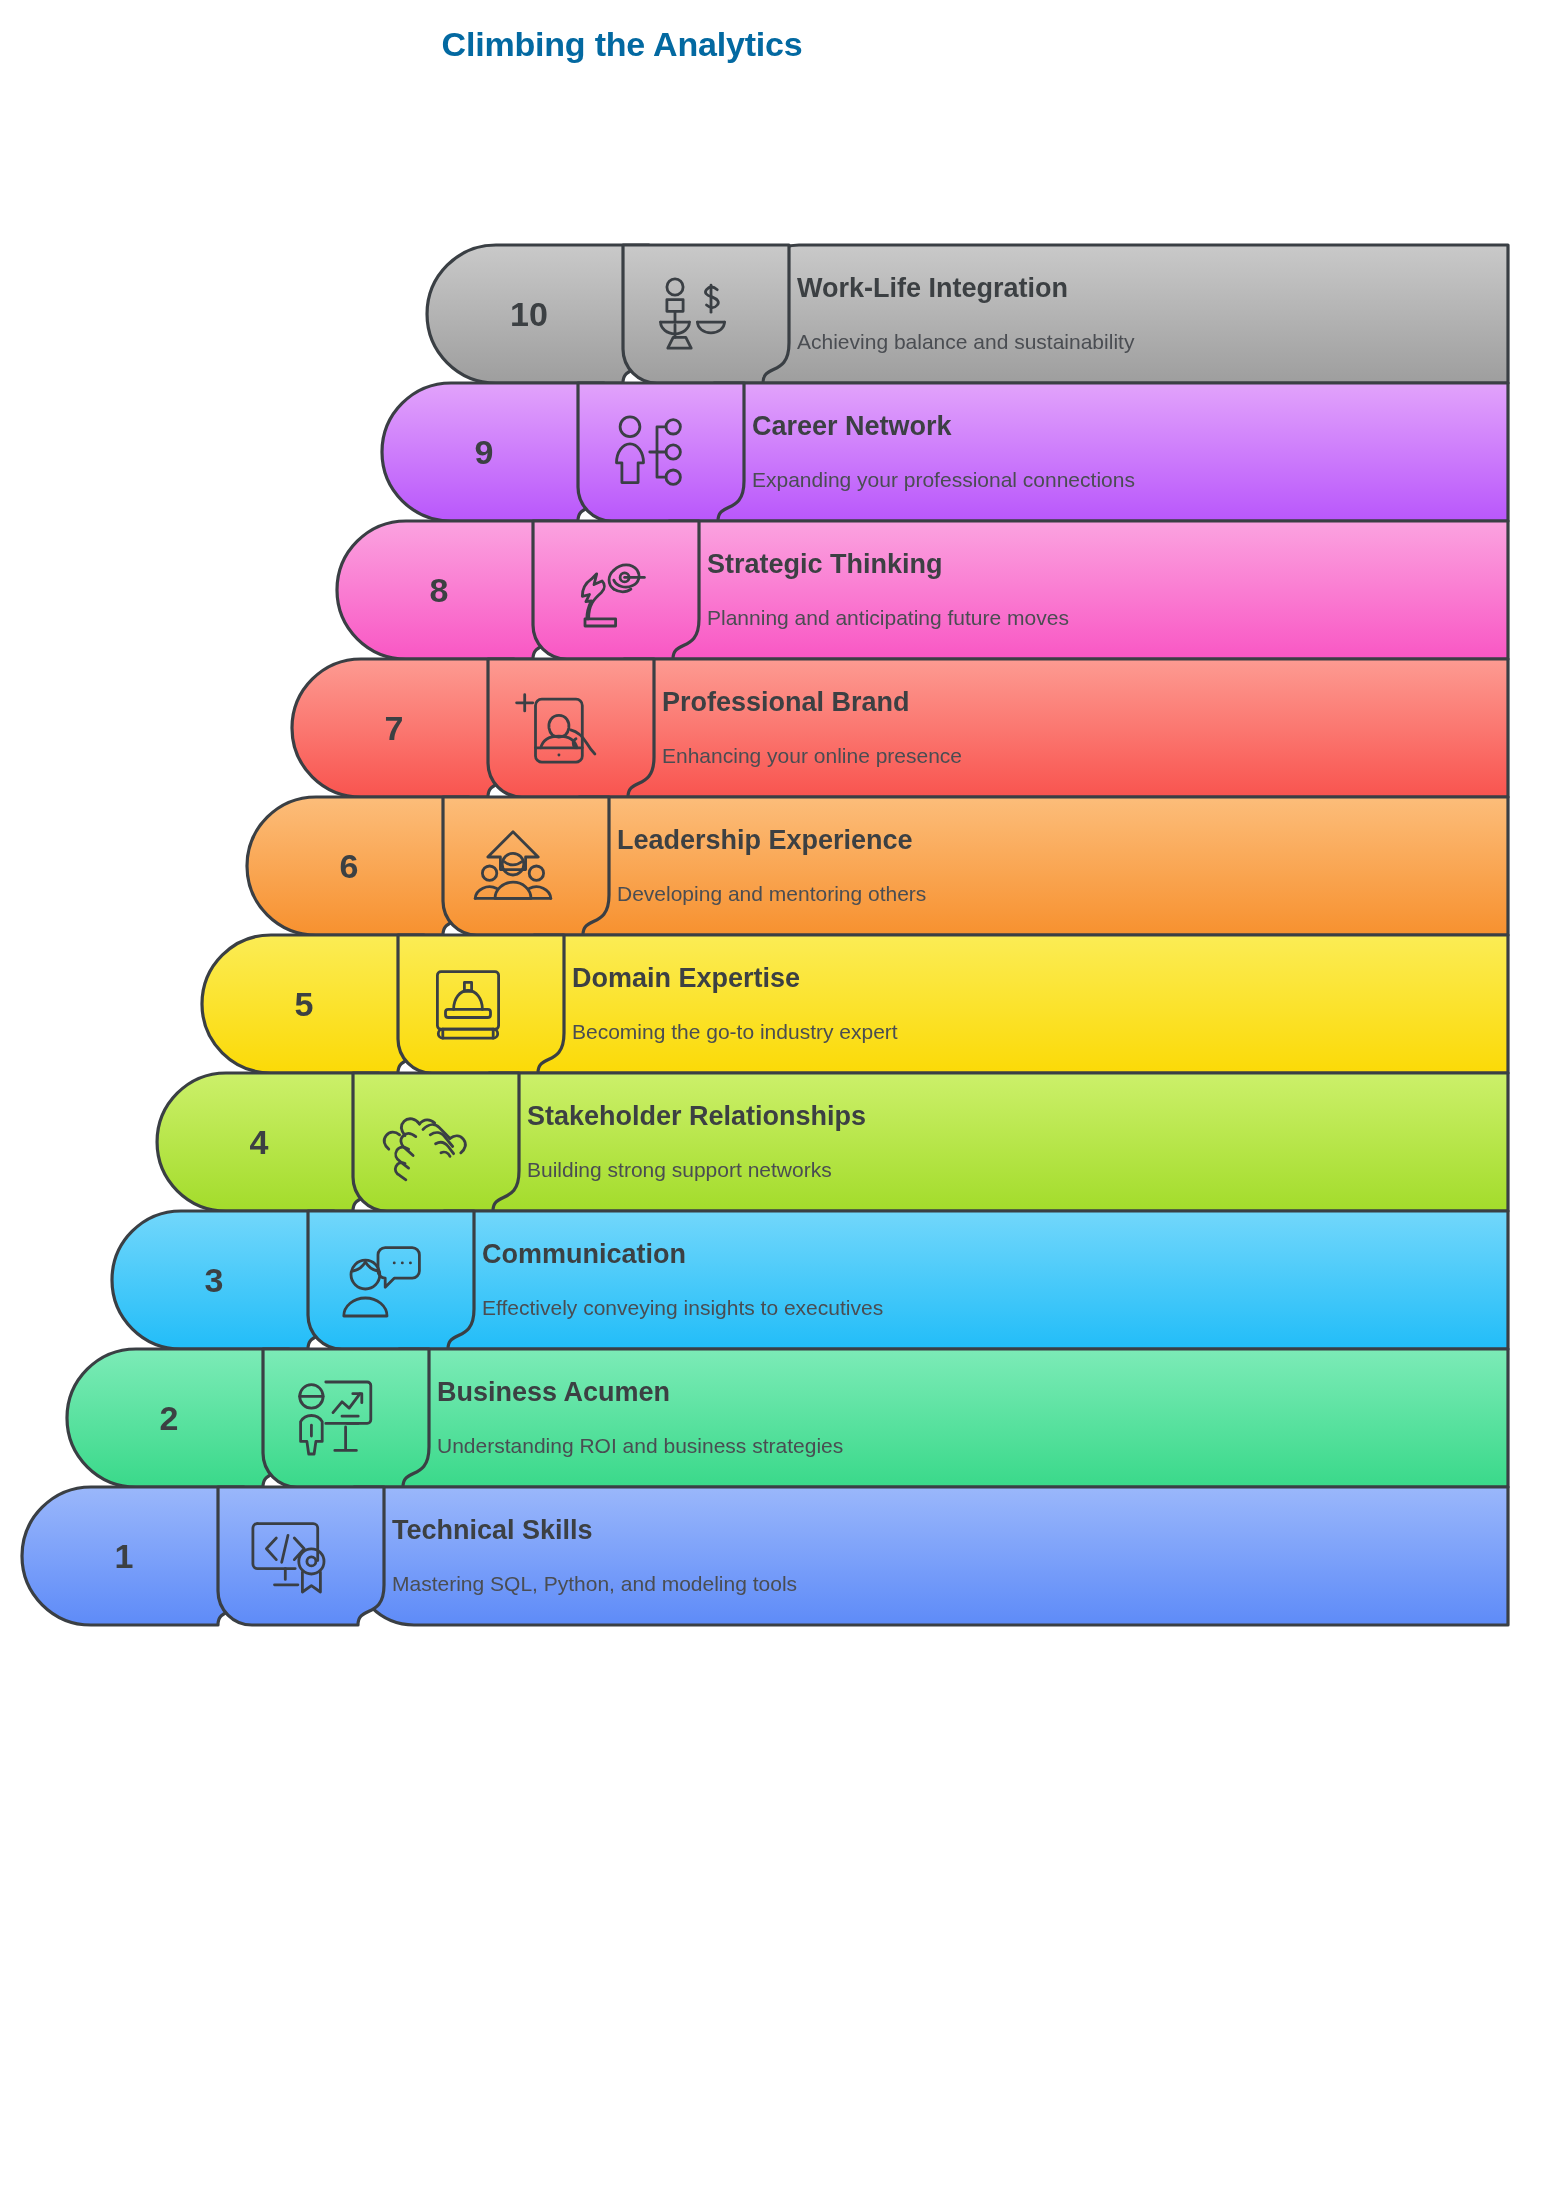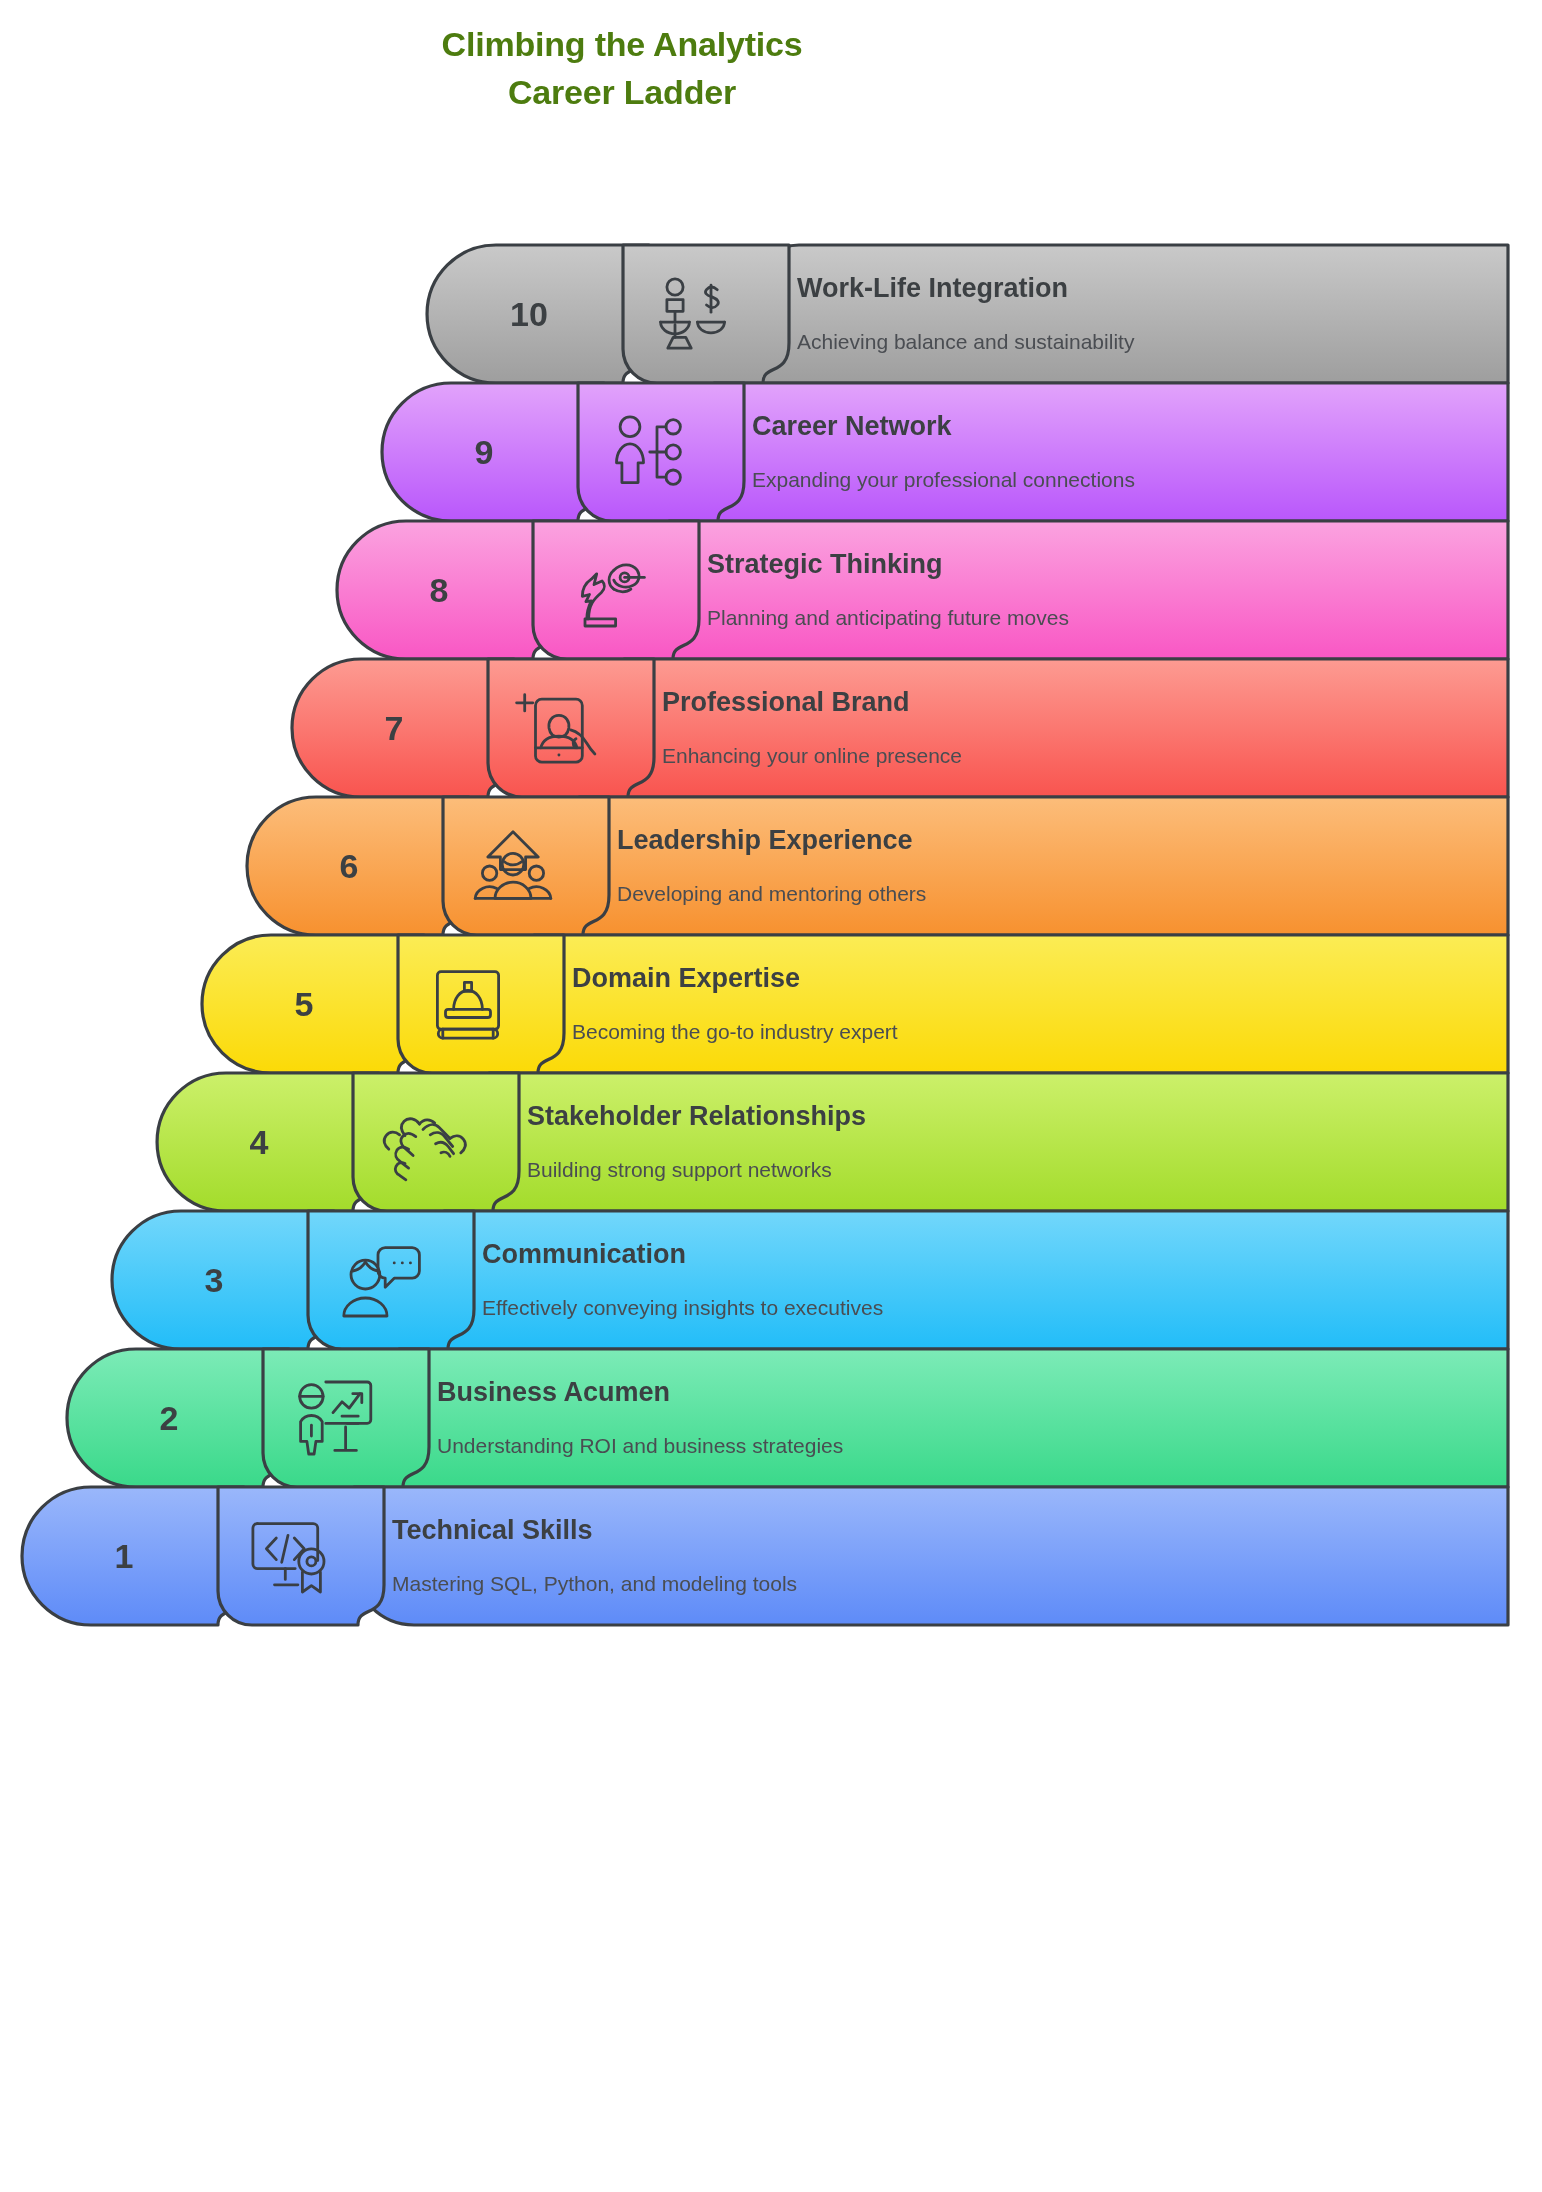--- a/index.html
+++ b/index.html
@@ -9,21 +9,21 @@
     font-family:"Liberation Sans", sans-serif;
     overflow:hidden;
     position:relative;
   }
   #title{
     position:absolute;
     left:0;top:20px;width:1244px;
     text-align:center;
     font-size:34px;
     font-weight:bold;
-    color:#4d7c0f;
+    color:#0369a1;
     line-height:1.42;
     letter-spacing:-0.2px;
   }
   #title .line{display:block;}
   #ladder{
     position:absolute;
     left:0;top:0;
     width:1542px;height:2192px;
   }
   .step-title{
@@ -44,21 +44,20 @@
     font-weight:bold;
     fill:#3c4043;
   }
   .icon-g{fill:none;stroke:#3a3f44;stroke-width:3.1;stroke-linecap:round;stroke-linejoin:round;}
 </style>
 </head>
 <body>
 
 <div id="title">
   <span class="line">Climbing the Analytics</span>
-  <span class="line">Career Ladder</span>
 </div>
 
 <svg id="ladder" viewBox="0 0 1542 2192">
   <defs id="grad-defs">
       <linearGradient id="g0" x1="0" y1="0" x2="0" y2="1">
         <stop offset="0%" stop-color="#c9c9c9"></stop>
         <stop offset="100%" stop-color="#9e9e9e"></stop>
       </linearGradient>
       <linearGradient id="g1" x1="0" y1="0" x2="0" y2="1">
         <stop offset="0%" stop-color="#e2a3fb"></stop>

